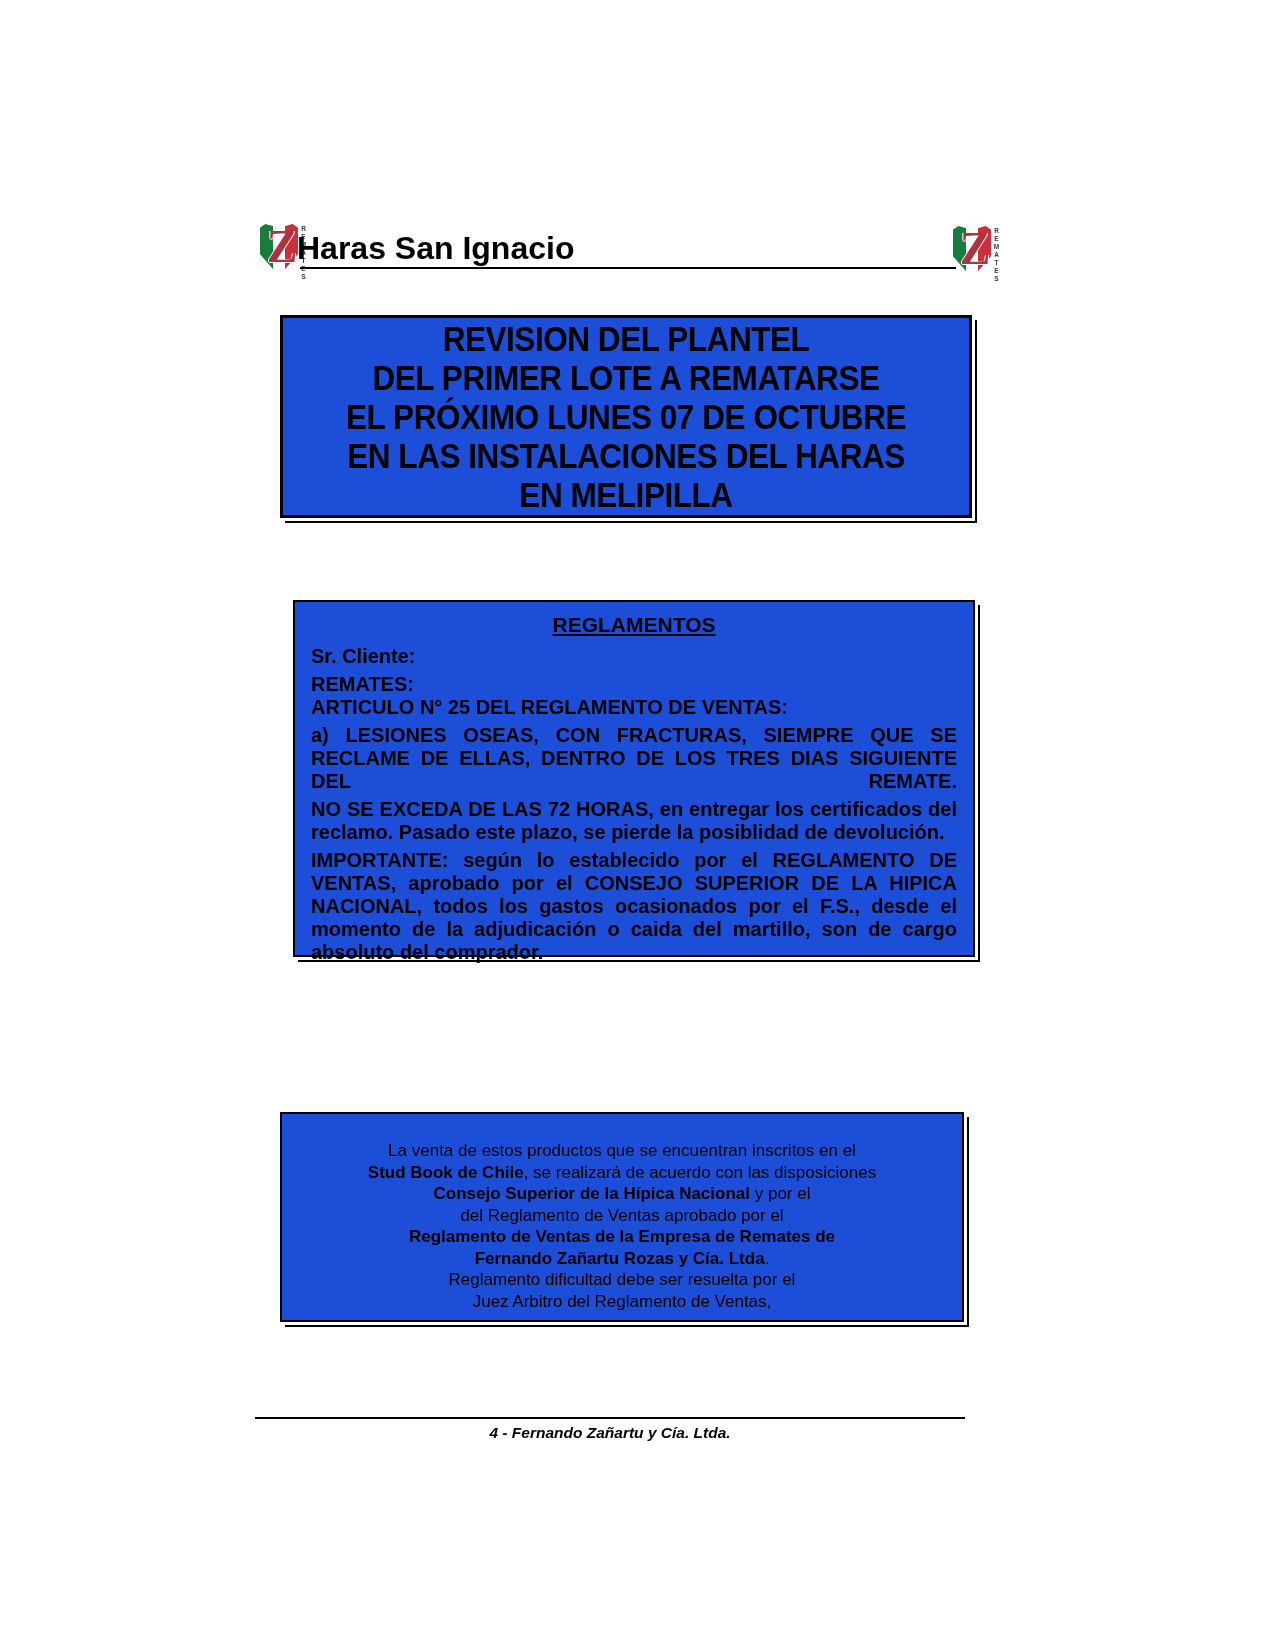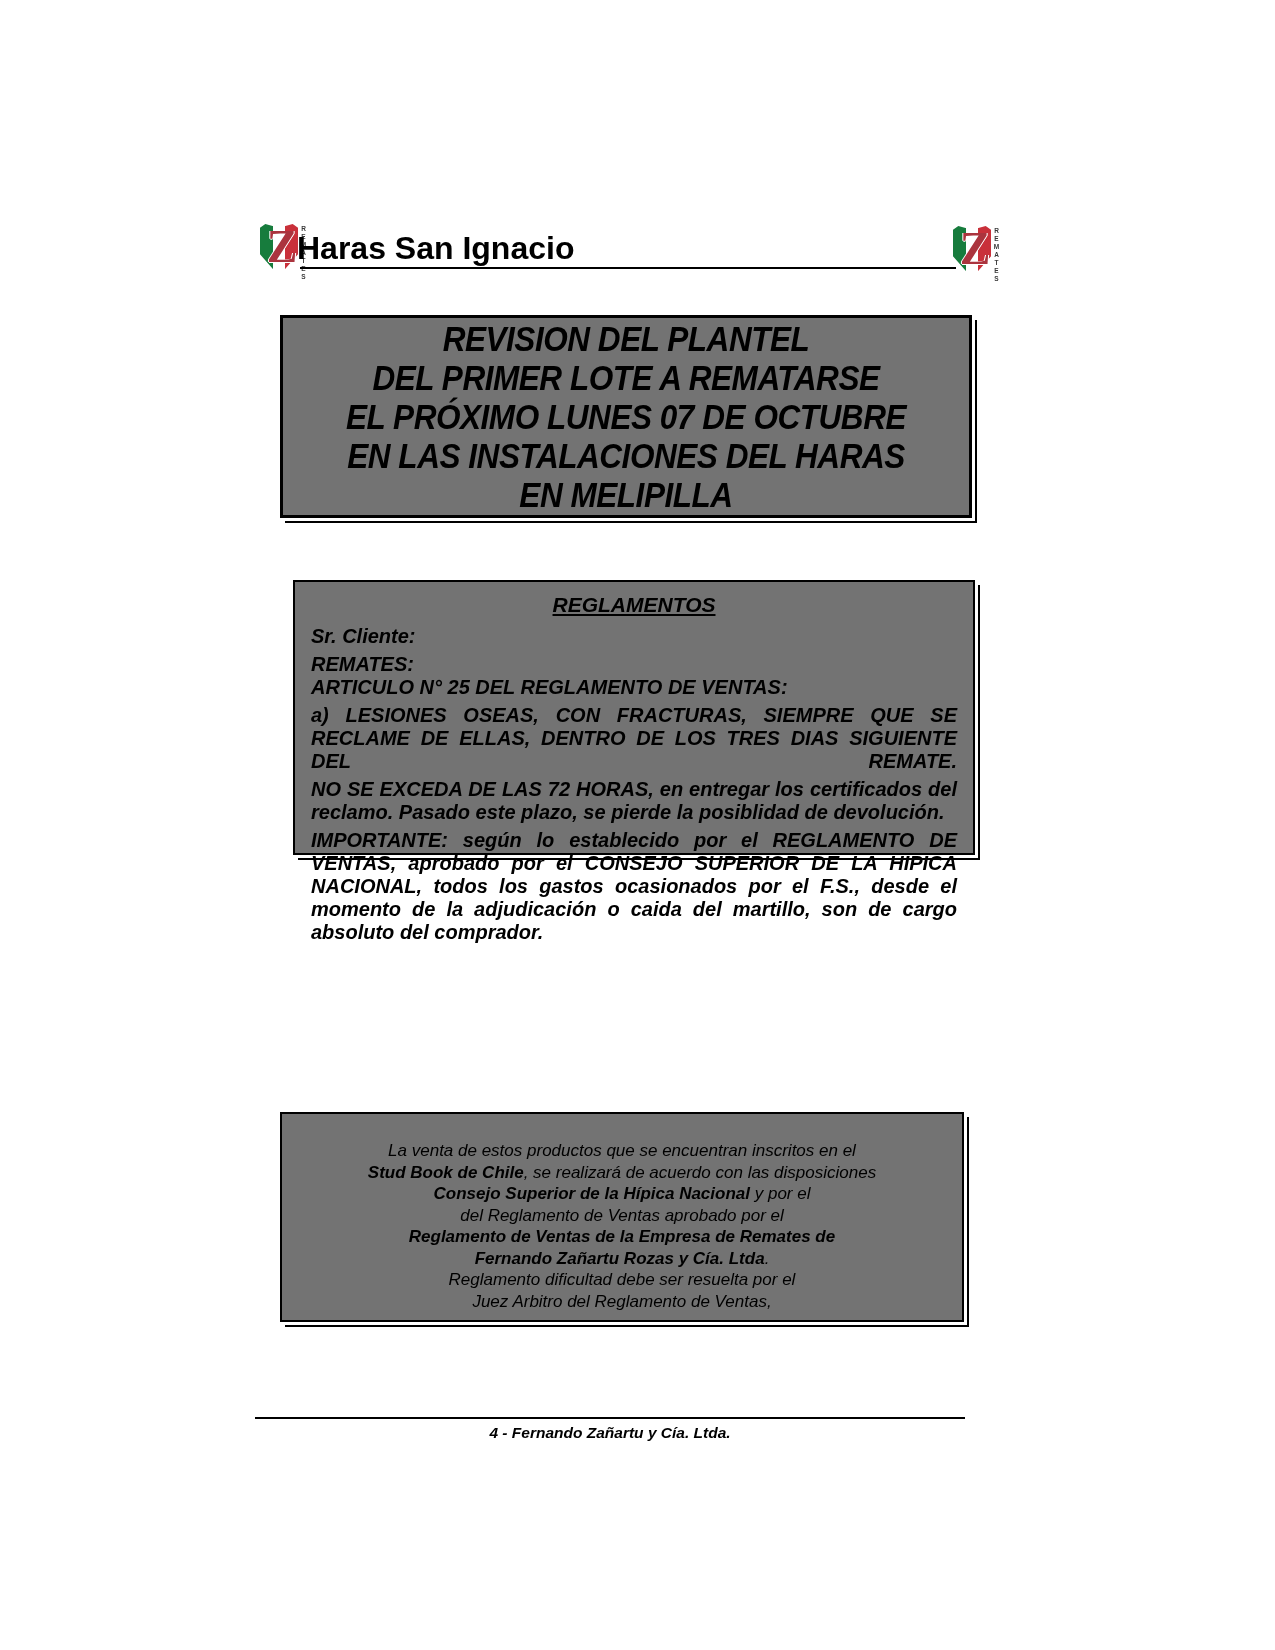--- a/index.html
+++ b/index.html
@@ -41,39 +41,38 @@
   .page-title{
     position:absolute;left:297px;top:230px;width:660px;
     text-align:left;font-size:32px;font-weight:bold;
     letter-spacing:0px;
   }
   .header-rule{
     position:absolute;left:300px;top:267px;width:656px;height:2px;background:#000;
   }
   
   .shadow-box{
-    position:absolute;background:#737373;border:2px solid #000;
+    position:absolute;background:#1d4ed8;border:2px solid #000;
     box-shadow:3px 3px 0 0 #ffffff, 5px 5px 0 0 #000000;
     box-sizing:border-box;
-    font-style:italic;
   }
   .title-box{
     left:280px;top:315px;width:692px;height:203px;border-width:3px;
     display:flex;flex-direction:column;justify-content:center;
   }
   .title-box-inner{
     transform:scaleX(0.9);transform-origin:50% 50%;
   }
   .title-line{
     text-align:center;font-size:35px;line-height:39px;font-weight:bold;
     letter-spacing:-0.5px;white-space:nowrap;
   }
   
   .rules-box{
-    left:293px;top:580px;width:682px;height:275px;
+    left:293px;top:600px;width:682px;height:357px;
     padding:9px 16px 12px 16px;
   }
   .rules-heading{
     text-align:center;font-size:21px;font-weight:bold;
     text-decoration:underline;margin:2px 0 8px 0;
   }
   .rules-box p{
     margin:0;font-size:20px;line-height:23px;font-weight:bold;
     text-align:justify;
   }

